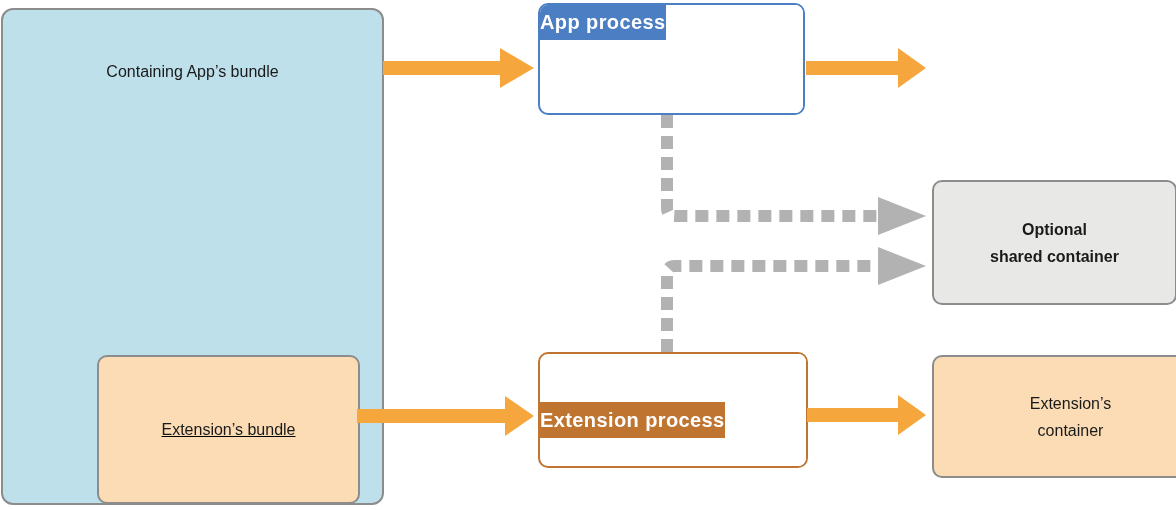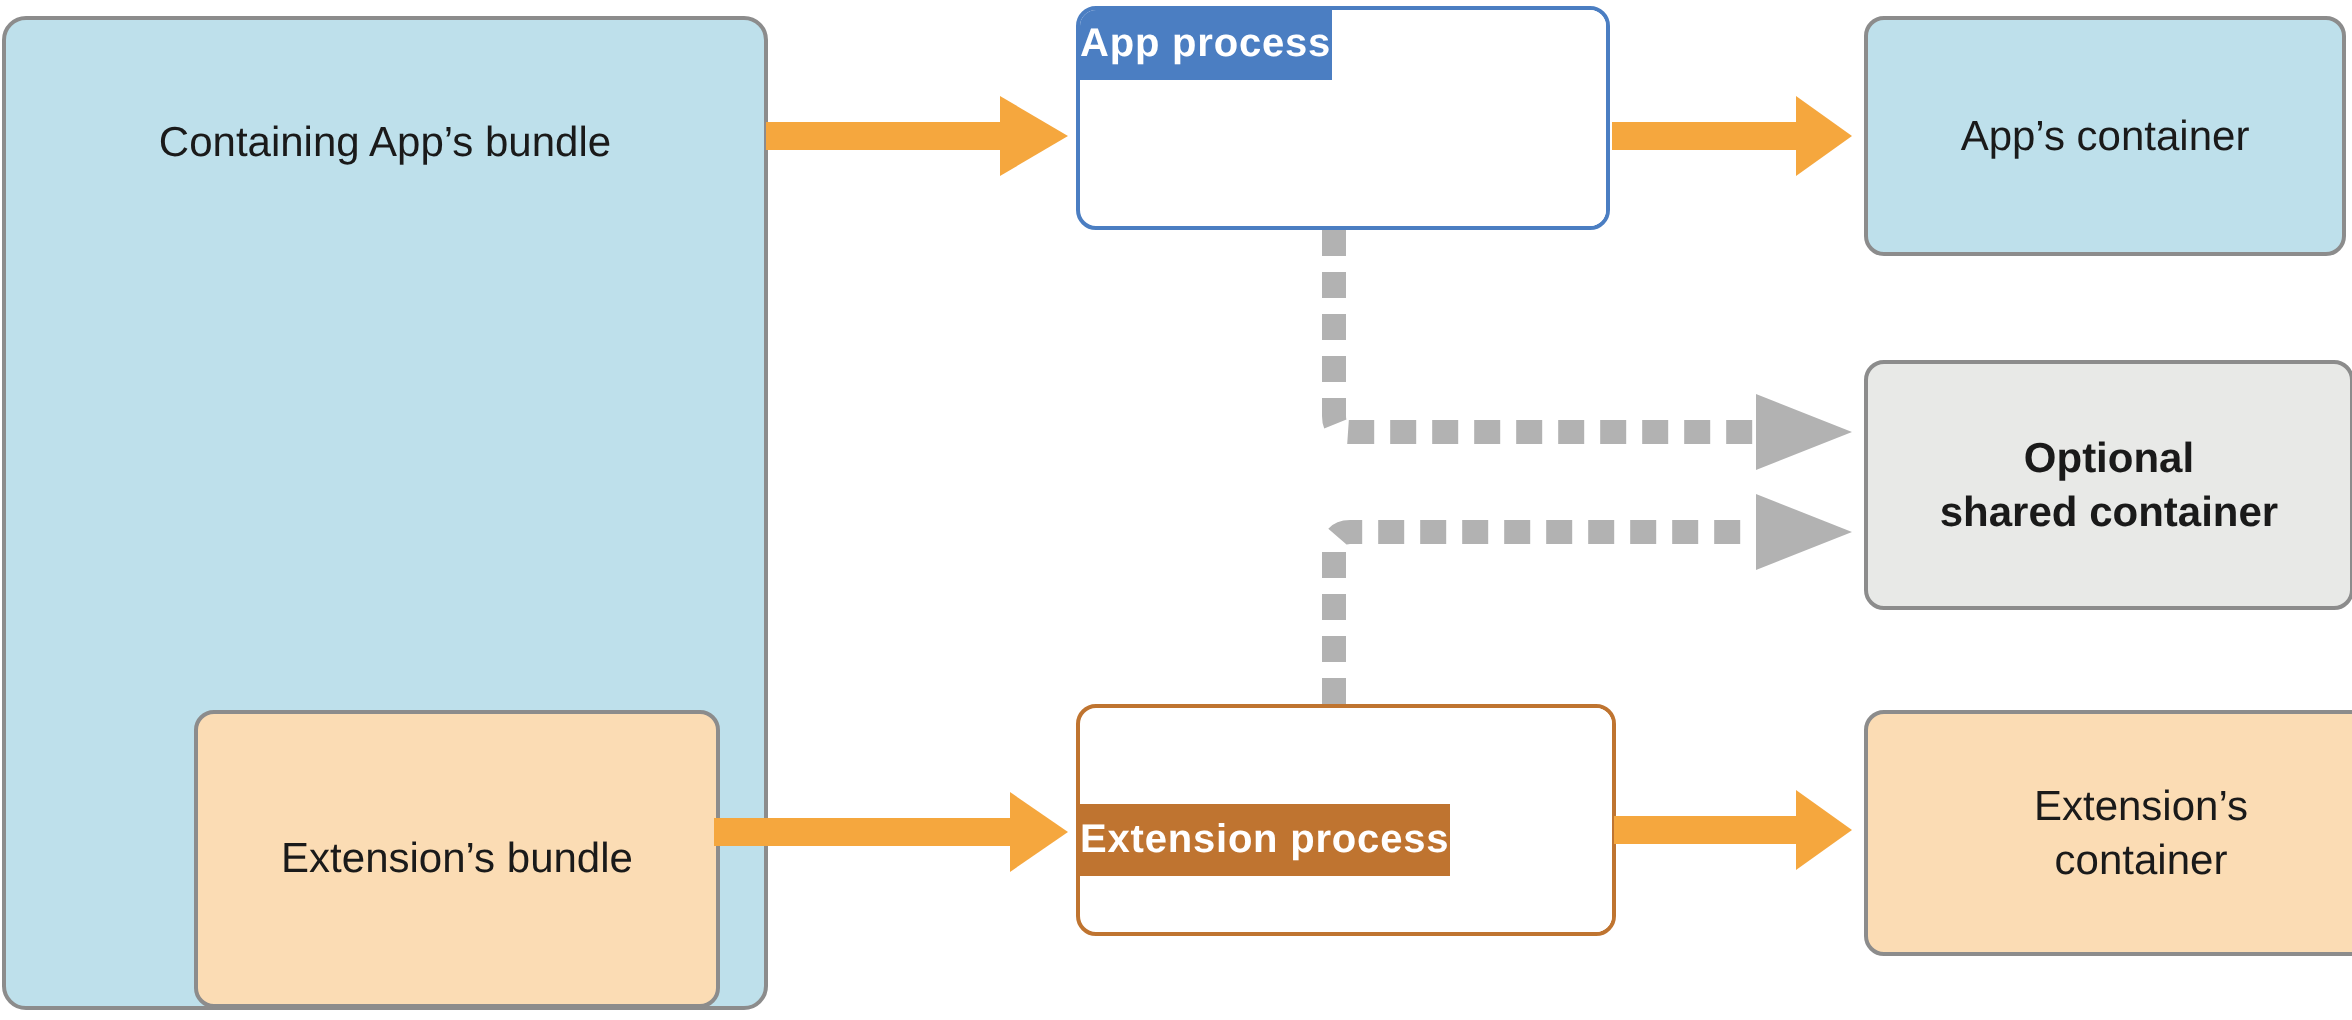--- a/index.html
+++ b/index.html
@@ -17,21 +17,21 @@
   }
   .node {
     position: absolute;
     box-sizing: border-box;
     display: flex;
     align-items: center;
     justify-content: center;
     text-align: center;
   }
   .node-label {
-    font-size: 21px;
+    font-size: 16px;
     line-height: 27px;
     color: var(--label-text, #1a1a1a);
     white-space: pre-line;
   }
   
   .containing {
     left: 1px; top: 8px;
     width: 383px; height: 497px;
     background: var(--light-blue-fill);
     border: 2px solid var(--box-border-gray);
@@ -39,20 +39,21 @@
     align-items: flex-start;
   }
   .containing .node-label { margin-top: 48px; }
   
   .ext-bundle {
     left: 97px; top: 355px;
     width: 263px; height: 149px;
     background: var(--peach-fill);
     border: 2px solid var(--box-border-gray);
     border-radius: 10px;
+    text-decoration: underline;
   }
   
   .process {
     flex-direction: row;
     align-items: stretch;
     justify-content: flex-start;
     background: #ffffff;
     border-radius: 10px;
     overflow: hidden;
   }
@@ -131,23 +132,20 @@
   <div class="node process app-process">
     <div class="process-header">App process</div>
     <div class="process-body"></div>
   </div>
 
   <div class="node process ext-process">
     <div class="process-header">Extension process</div>
     <div class="process-body"></div>
   </div>
 
-  <div class="node right-box app-container">
-    <div class="node-label">App’s container</div>
-  </div>
 
   <div class="node right-box shared-container">
     <div class="node-label">Optional
 shared container</div>
   </div>
 
   <div class="node right-box ext-container">
     <div class="node-label">Extension’s
 container</div>
   </div>

